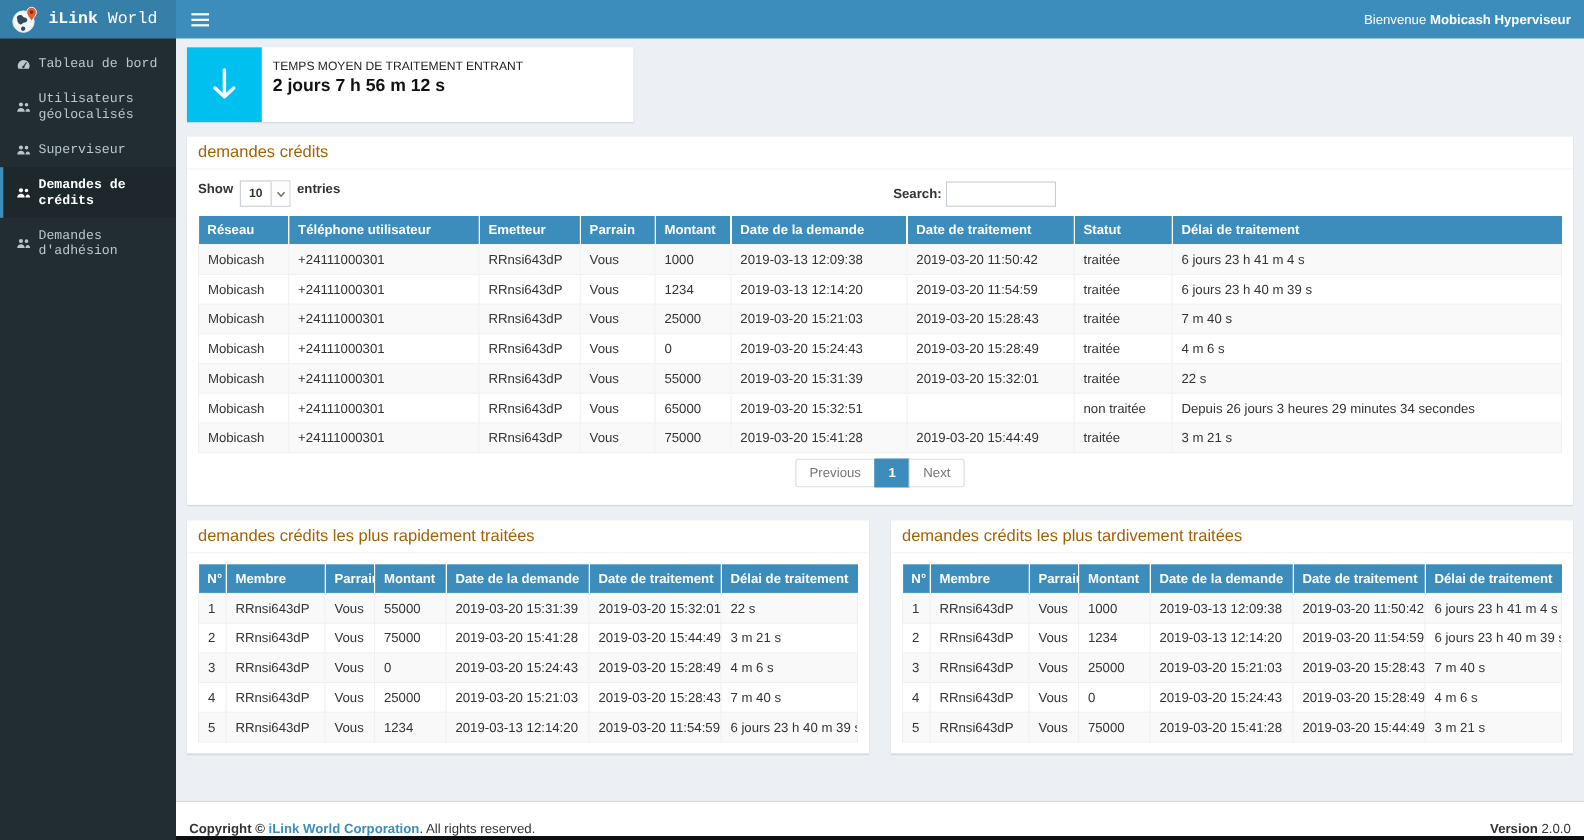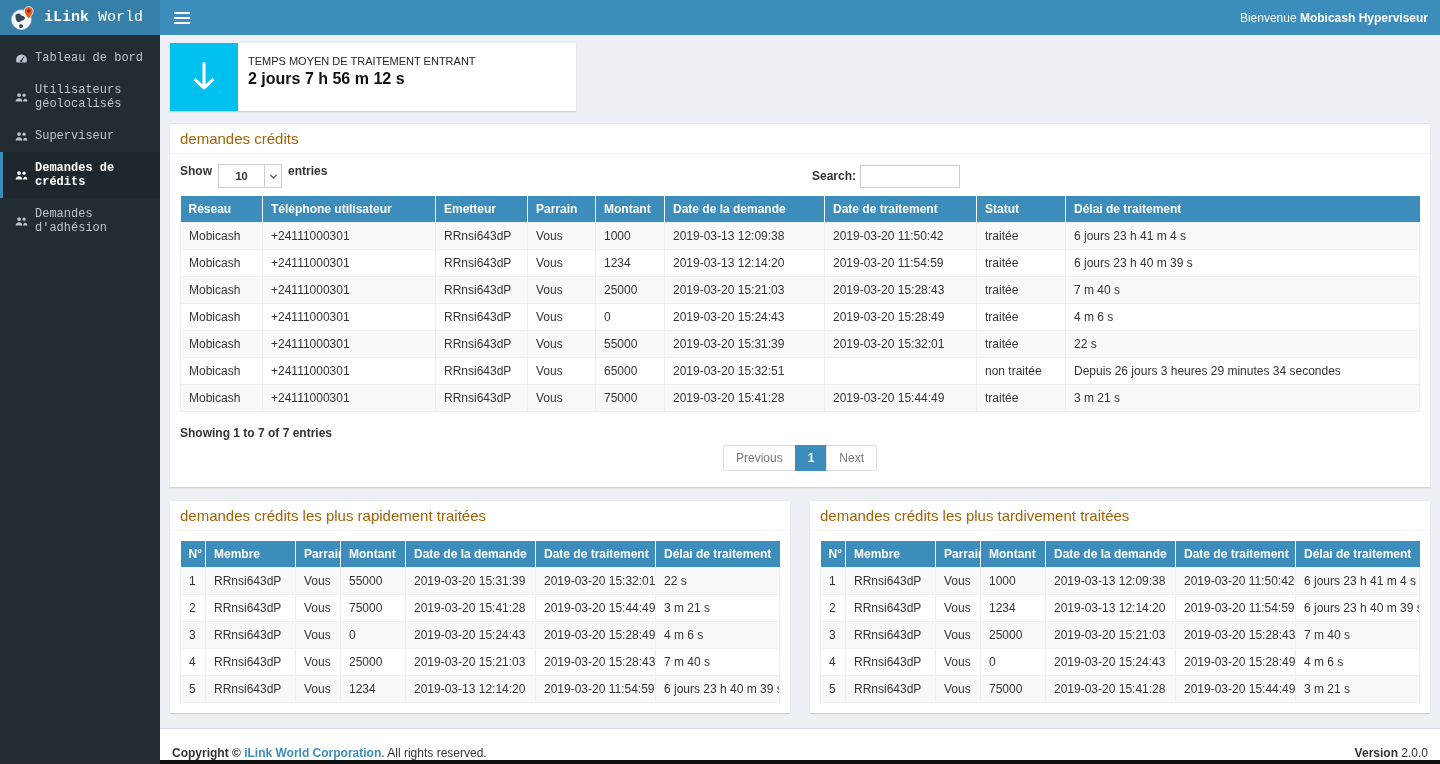--- a/index.html
+++ b/index.html
@@ -42,21 +42,21 @@
   .ib-label{font-size:11px;font-weight:normal;color:#222;text-transform:uppercase;}
   .ib-value{font-size:16px;font-weight:bold;color:#111;}
   
   .box{background:#fff;box-shadow:0 1px 1px rgba(0,0,0,.12);border-top:1px solid #e6e9ee;}
   .box-title{font-size:15px;color:#a16207;padding:7px 10px;border-bottom:1px solid #f4f4f4;height:30px;display:flex;align-items:center;}
   .box-body{padding:10px;}
   .main-box{margin-bottom:13px;}
   
   .dt-controls{display:flex;margin-bottom:8px;align-items:center;}
   .dt-length{display:flex;align-items:flex-start;gap:6px;font-weight:bold;color:#333;flex:0 0 50%;}
-  .dt-select{width:64px;height:24px;border:1px solid #c8ccd4;background:#fff;display:flex;align-items:stretch;cursor:pointer;}
+  .dt-select{width:46px;height:24px;border:1px solid #c8ccd4;background:#fff;display:flex;align-items:stretch;cursor:pointer;}
   .dt-select-value{flex:1;display:flex;align-items:center;justify-content:center;font-weight:bold;font-size:11px;}
   .dt-select-arrow{width:17px;border-left:1px solid #c8ccd4;display:flex;align-items:center;justify-content:center;background:#fdfdfd;}
   .dt-select-arrow svg{width:9px;height:9px;stroke:#6a6a6a;fill:none;stroke-width:1.5;}
   .dt-filter{flex:1;display:flex;align-items:center;gap:4px;padding-left:12px;font-weight:bold;}
   .dt-filter input{width:100px;height:23px;border:1px solid #c8ccd4;padding:2px 6px;font-family:inherit;font-size:12px;outline:none;}
   
   table.dt{width:100%;border-collapse:collapse;table-layout:fixed;}
   table.dt th{
     background:var(--accent);color:#fff;font-weight:bold;font-size:12px;text-align:left;
     padding:6px 8px;border-left:1px solid rgba(255,255,255,.55);height:26px;cursor:pointer;
@@ -311,21 +311,20 @@
               <td>Vous</td>
               <td>75000</td>
               <td>2019-03-20 15:41:28</td>
               <td>2019-03-20 15:44:49</td>
               <td>traitée</td>
               <td>3 m 21 s</td>
             </tr>
           </tbody>
       </table>
 
-      <div class="dt-info">Showing 1 to 7 of 7 entries</div>
 
       <div class="dt-paginate">
         <div class="pbtn">Previous</div>
         <div class="pbtn active">1</div>
         <div class="pbtn">Next</div>
       </div>
     </div>
   </section>
 
   <div class="bottom-row">

